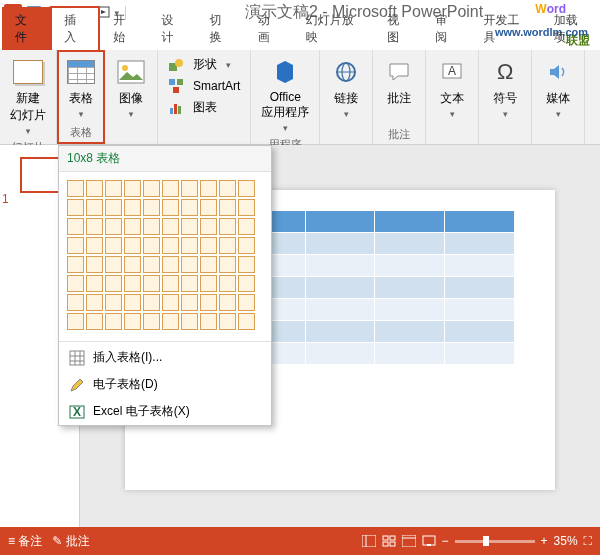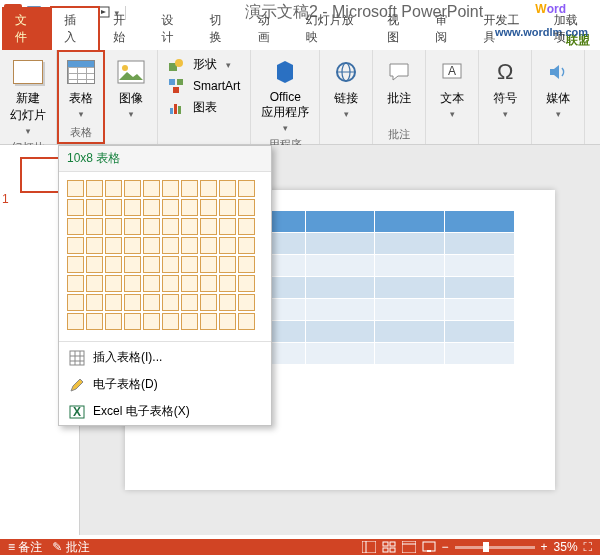--- a/index.html
+++ b/index.html
@@ -7,21 +7,21 @@
 .title-bar { height: 25px; background: #fff; display: flex; align-items: center; padding: 0 4px; gap: 4px; }
 .pp-logo { width: 18px; height: 18px; background: #d14424; border-radius: 2px; display: flex; align-items: center; justify-content: center; color: #fff; font-weight: bold; font-size: 11px; }
 .qa-icon { width: 16px; height: 16px; display: flex; align-items: center; justify-content: center; color: #444; cursor: pointer; }
 .sep { width: 1px; height: 14px; background: #d0d0d0; margin: 0 2px; }
 .title-text { flex: 1; text-align: center; color: #666; font-size: 16px; }
 .watermark { position: absolute; top: 2px; right: 10px; font-size: 22px; font-weight: bold; display: flex; align-items: flex-start; }
 .watermark .wd { color: #f7a800; } .watermark .ord { color: #8b5cf6; } .watermark .lm { color: #4d7c0f; margin-top: 30px; }
 .watermark-url { position: absolute; top: 26px; right: 12px; font-size: 11px; color: #2a5a9a; font-weight: bold; }
 .tabs { height: 25px; background: #fff; display: flex; align-items: flex-end; padding-left: 2px; }
 .tab { padding: 4px 12px; color: #444; cursor: pointer; border: 1px solid transparent; border-bottom: none; position: relative; }
-.tab.file { background: #d14424; color: #fef9c3; }
+.tab.file { background: #d14424; color: #0f172a; }
 .tab.active { border: 2px solid #d14424; border-bottom: none; background: #fff; }
 .ribbon { height: 95px; background: #f1f1f1; border-bottom: 1px solid #d0d0d0; display: flex; position: relative; }
 .ribbon-group { display: flex; flex-direction: column; align-items: center; justify-content: space-between; padding: 4px 6px 2px; border-right: 1px solid #dcdcdc; }
 .group-label { color: #666; font-size: 11px; margin-top: 2px; }
 .rbtn-lg { display: flex; flex-direction: column; align-items: center; gap: 2px; padding: 2px 4px; cursor: pointer; }
 .rbtn-sm { display: flex; align-items: center; gap: 9px; padding: 2px 4px; cursor: pointer; }
 .rbtn-col { display: flex; flex-direction: column; gap: 1px; }
 .icon32 { width: 32px; height: 32px; display: flex; align-items: center; justify-content: center; }
 .icon16 { width: 16px; height: 16px; display: flex; align-items: center; justify-content: center; }
 .caret { font-size: 9px; color: #666; }
@@ -34,21 +34,21 @@
 .thumb { margin: 4px 10px; }
 .thumb-num { color: #d14424; font-size: 12px; position: relative; top: 10px; left: -8px; }
 .thumb-slide { width: 48px; height: 36px; border: 1px solid #bbb; background: #fff; display: inline-block; }
 .thumb.sel .thumb-slide { border: 2px solid #d14424; }
 .canvas { flex: 1; background: #eaeaea; display: flex; align-items: center; justify-content: center; }
 .slide { width: 430px; height: 300px; background: #fff; box-shadow: 0 0 6px rgba(0,0,0,.2); padding: 20px 40px; }
 .slide-table { width: 100%; border-collapse: collapse; }
 .slide-table td { height: 22px; border: 1px solid #fff; background: #d0e0ee; }
 .slide-table tr:first-child td { background: #5a9bd5; }
 .slide-table tr:nth-child(odd):not(:first-child) td { background: #e9f0f7; }
-.status-bar { position: absolute; bottom: 0; left: 0; right: 0; height: 16px; background: #d14424; color: #fff; display: flex; align-items: center; padding: 0 8px; gap: 10px; font-size: 11px; }
+.status-bar { position: absolute; bottom: 0; left: 0; right: 0; height: 28px; background: #d14424; color: #fff; display: flex; align-items: center; padding: 0 8px; gap: 10px; font-size: 11px; }
 .status-bar .right { margin-left: auto; display: flex; align-items: center; gap: 6px; }
 .zoom-track { width: 80px; height: 3px; background: rgba(255,255,255,.5); position: relative; }
 .zoom-thumb { position: absolute; width: 6px; height: 10px; background: #fff; top: -4px; left: 28px; }
 .dropdown { position: absolute; top: 145px; left: 58px; width: 214px; background: #fff; border: 1px solid #c4c4c4; box-shadow: 3px 3px 6px rgba(0,0,0,.25); z-index: 50; }
 .dd-header { padding: 4px 8px; background: #f5f5f5; border-bottom: 1px solid #e0e0e0; color: #15803d; }
 .dd-grid { padding: 8px; display: grid; grid-template-columns: repeat(10, 18px); grid-template-rows: repeat(8, 18px); gap: 1px; }
 .dd-cell { width: 17px; height: 17px; border: 1px solid #d8a050; background: #fff4e0; }
 .dd-sep { height: 1px; background: #e0e0e0; margin: 2px 0; }
 .dd-item { display: flex; align-items: flex-end; gap: 8px; padding: 5px 10px; cursor: pointer; }
 svg { display: block; }

